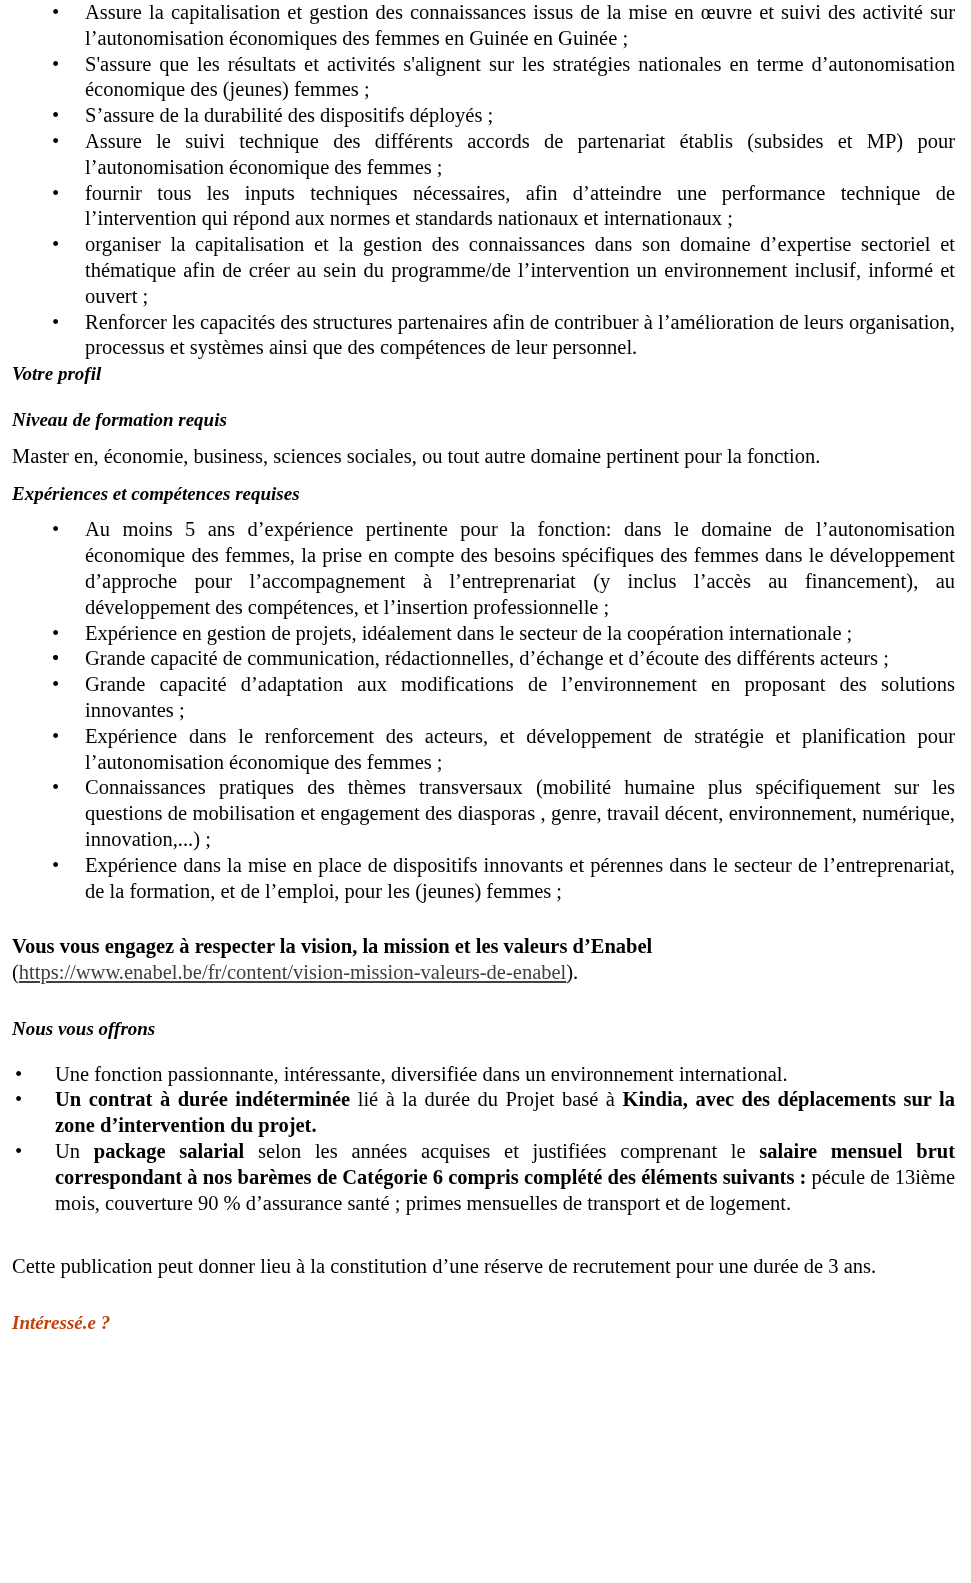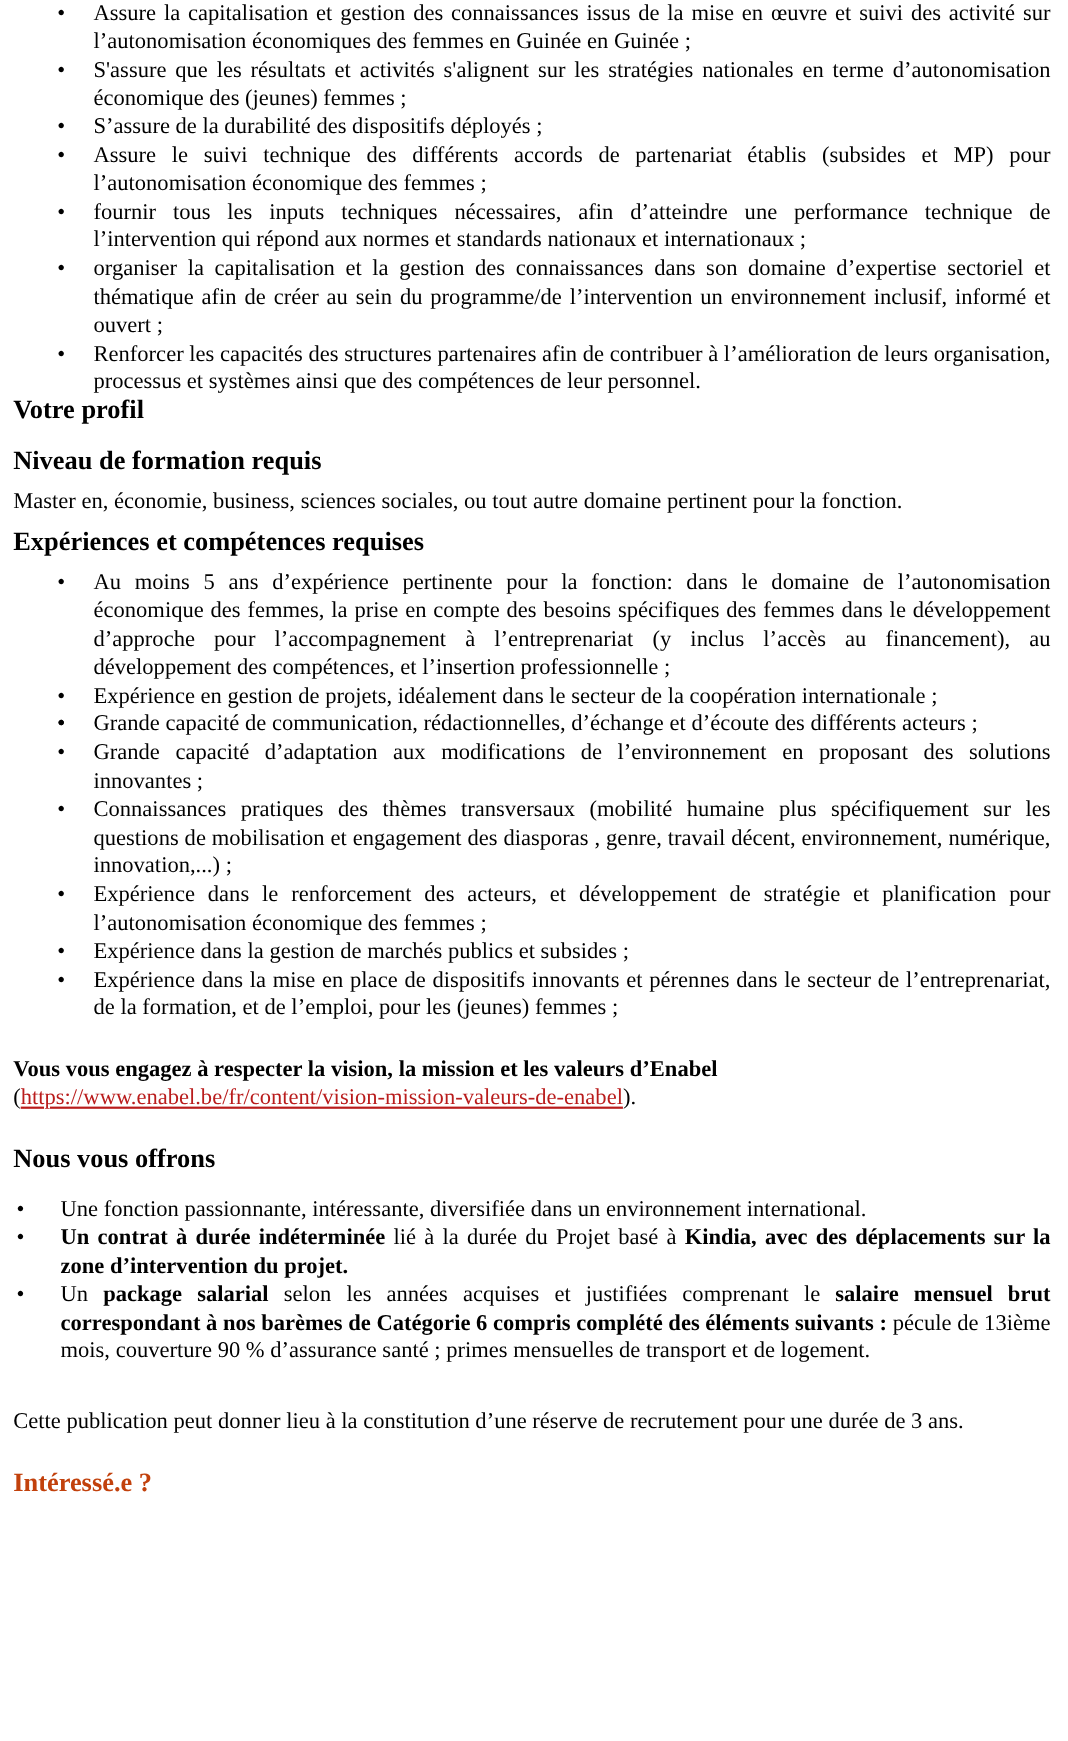--- a/index.html
+++ b/index.html
@@ -34,22 +34,23 @@
     text-justify: inter-word;
   }
   .para.last-natural {
     text-align: left;
   }
 
   .heading {
     margin: 0;
     padding: 0 16px 0 12px;
     font-weight: bold;
-    font-size: 24px;
+    font-size: 19px;
     line-height: 25.8px;
+    font-style: italic;
   }
 
   .spacer-sm { height: 11px; }
   .spacer-md { height: 20px; }
   .spacer-lg { height: 30px; }
   .spacer-xl { height: 38px; }
 
   
   ul.bullets {
     list-style: none;
@@ -84,21 +85,21 @@
     padding-left: 55px;
   }
   ul.bullets.shallow > li > .bullet-dot {
     left: 15px;
   }
 
   
   b, strong, .b { font-weight: bold; }
   .u { }
   .link {
-    color: #b91c1c;
+    color: #404040;
     text-decoration: underline;
   }
   .red {
     color: #c2410c;
     font-weight: bold;
   }
   .nojust { text-align: left; }
 </style>
 </head>
 <body>
@@ -167,29 +168,25 @@
     <li>
       <span class="bullet-dot"></span>
       <span class="li-text">Grande capacité de communication, rédactionnelles, d’échange et d’écoute des différents acteurs ;</span>
     </li>
     <li>
       <span class="bullet-dot"></span>
       <span class="li-text">Grande capacité d’adaptation aux modifications de l’environnement en proposant des solutions innovantes ;</span>
     </li>
     <li>
       <span class="bullet-dot"></span>
+      <span class="li-text">Expérience dans le renforcement des acteurs, et développement de stratégie et planification pour l’autonomisation économique des femmes ;</span>
+    </li>
+    <li>
+      <span class="bullet-dot"></span>
       <span class="li-text">Connaissances pratiques des thèmes transversaux (mobilité humaine plus spécifiquement sur les questions de mobilisation et engagement des diasporas , genre, travail décent, environnement, numérique, innovation,...) ;</span>
-    </li>
-    <li>
-      <span class="bullet-dot"></span>
-      <span class="li-text">Expérience dans le renforcement des acteurs, et développement de stratégie et planification pour l’autonomisation économique des femmes ;</span>
-    </li>
-    <li>
-      <span class="bullet-dot"></span>
-      <span class="li-text nojust">Expérience dans la gestion de marchés publics et subsides ;</span>
     </li>
     <li>
       <span class="bullet-dot"></span>
       <span class="li-text">Expérience dans la mise en place de dispositifs innovants et pérennes dans le secteur de l’entreprenariat, de la formation, et de l’emploi, pour les (jeunes) femmes ;</span>
     </li>
   </ul>
 
   <div class="spacer-lg"></div>
 
   <div class="para">

